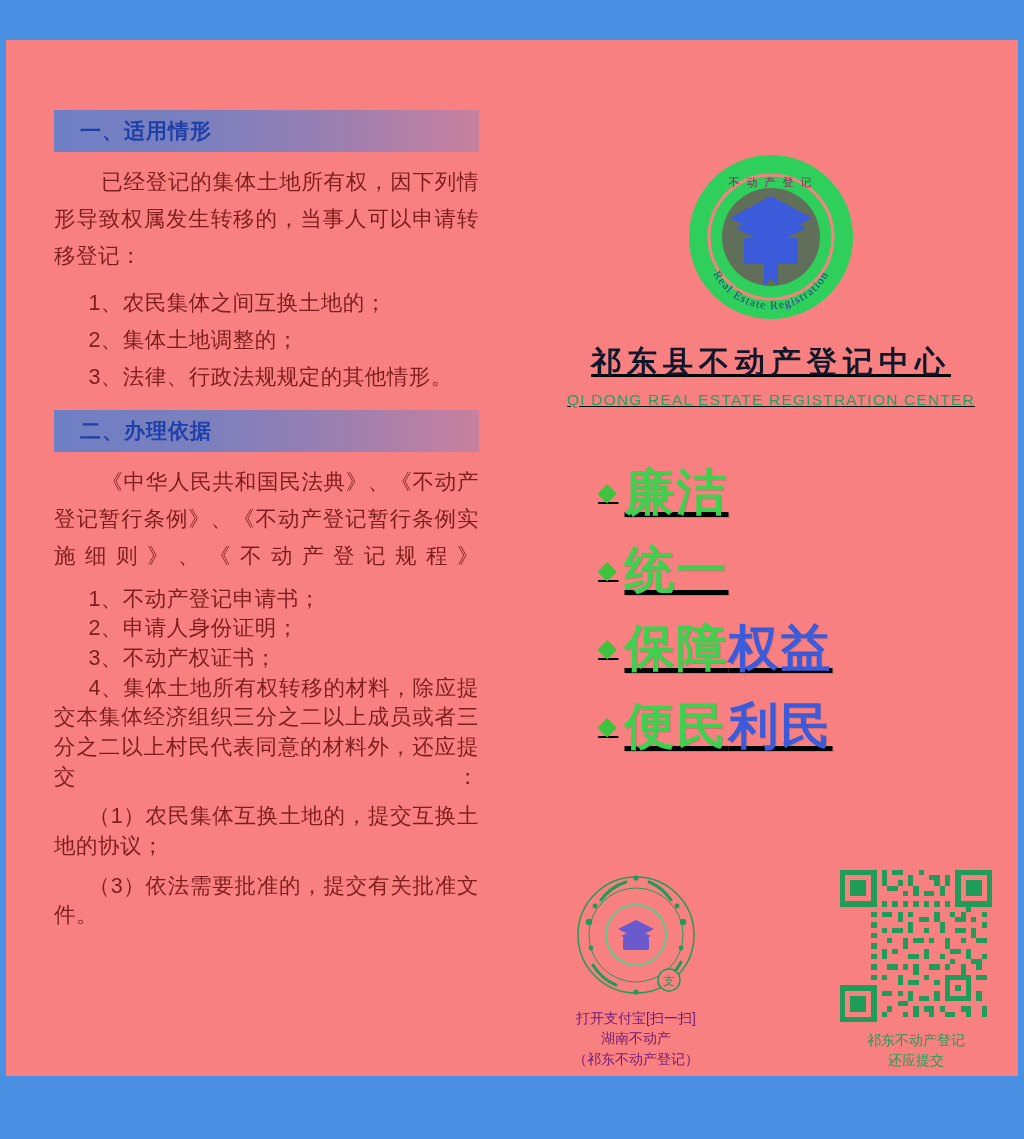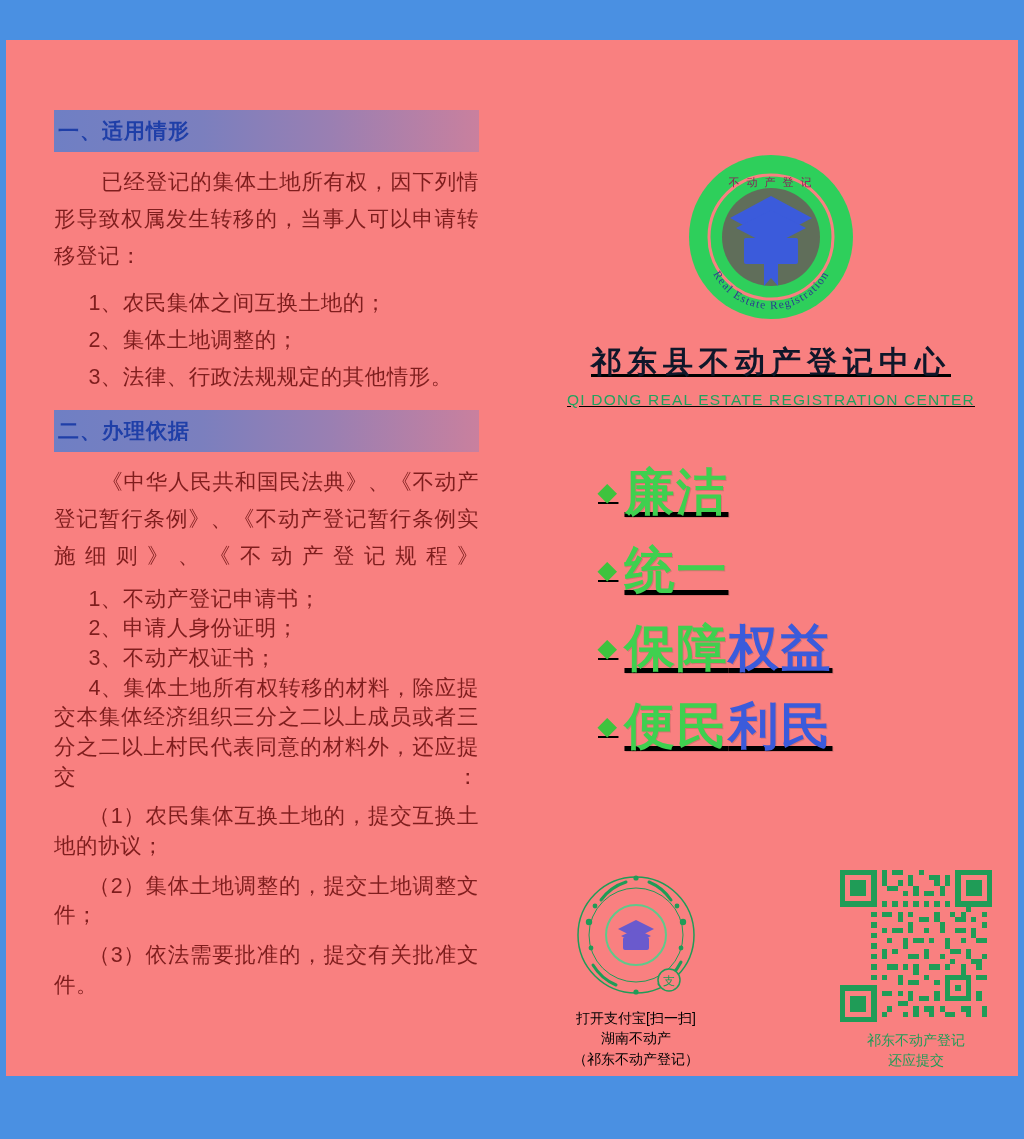--- a/index.html
+++ b/index.html
@@ -38,21 +38,21 @@
   
   .sec-head {
     height: 42px;
     display: flex;
     align-items: center;
     background: linear-gradient(90deg, #6f7fc4 0%, #7b7fbe 35%, #9a7fb2 65%, #c9809e 100%);
     color: #1f3fa8;
     font-size: 21px;
     font-weight: bold;
     letter-spacing: 1px;
-    padding-left: 4px;
+    padding-left: 26px;
     box-sizing: border-box;
     margin-bottom: 12px;
   }
   .sec-head.second { margin-top: 14px; }
 
   
   .body-text {
     color: #7f1d1d;
     font-size: 21.5px;
     line-height: 1.72;
@@ -120,21 +120,21 @@
   .qr-row {
     position: absolute;
     left: 540px;
     top: 830px;
     width: 460px;
     display: flex;
     justify-content: space-between;
   }
   .qr-block { width: 180px; text-align: center; }
   .qr-caption {
-    color: #000000;
+    color: #701a75;
     font-size: 14px;
     line-height: 1.45;
     margin-top: 8px;
   }
   .qr-caption.green { color: #1f9c57; }
   .qr-caption .l2 { display: block; }
 
   .alipay-circle {
     width: 130px;
     height: 130px;
@@ -166,21 +166,20 @@
     <div class="sec-head second">二、办理依据</div>
 
     <p class="body-text indent just-strong">《中华人民共和国民法典》、《不动产登记暂行条例》、《不动产登记暂行条例实施细则》、《不动产登记规程》</p>
 
 
     <p class="body-text list-line tight">1、不动产登记申请书；</p>
     <p class="body-text list-line tight">2、申请人身份证明；</p>
     <p class="body-text list-line tight">3、不动产权证书；</p>
     <p class="body-text indent1 tight just-strong">4、集体土地所有权转移的材料，除应提交本集体经济组织三分之二以上成员或者三分之二以上村民代表同意的材料外，还应提交：</p>
     <p class="body-text indent1 tight">（1）农民集体互换土地的，提交互换土地的协议；</p>
-    <p class="body-text indent1 tight">（2）集体土地调整的，提交土地调整文件；</p>
     <p class="body-text indent1 tight">（3）依法需要批准的，提交有关批准文件。</p>
   </div>
 
   <div class="right-col">
 
     <div class="logo-wrap">
       <svg width="170" height="170" viewBox="0 0 170 170">
         <circle cx="85" cy="85" r="82" fill="#2ecf5b"></circle>
         <circle cx="85" cy="85" r="62" fill="none" stroke="#f98080" stroke-width="3"></circle>
         <circle cx="85" cy="85" r="49" fill="#8b1f5a" opacity="0.55"></circle>

